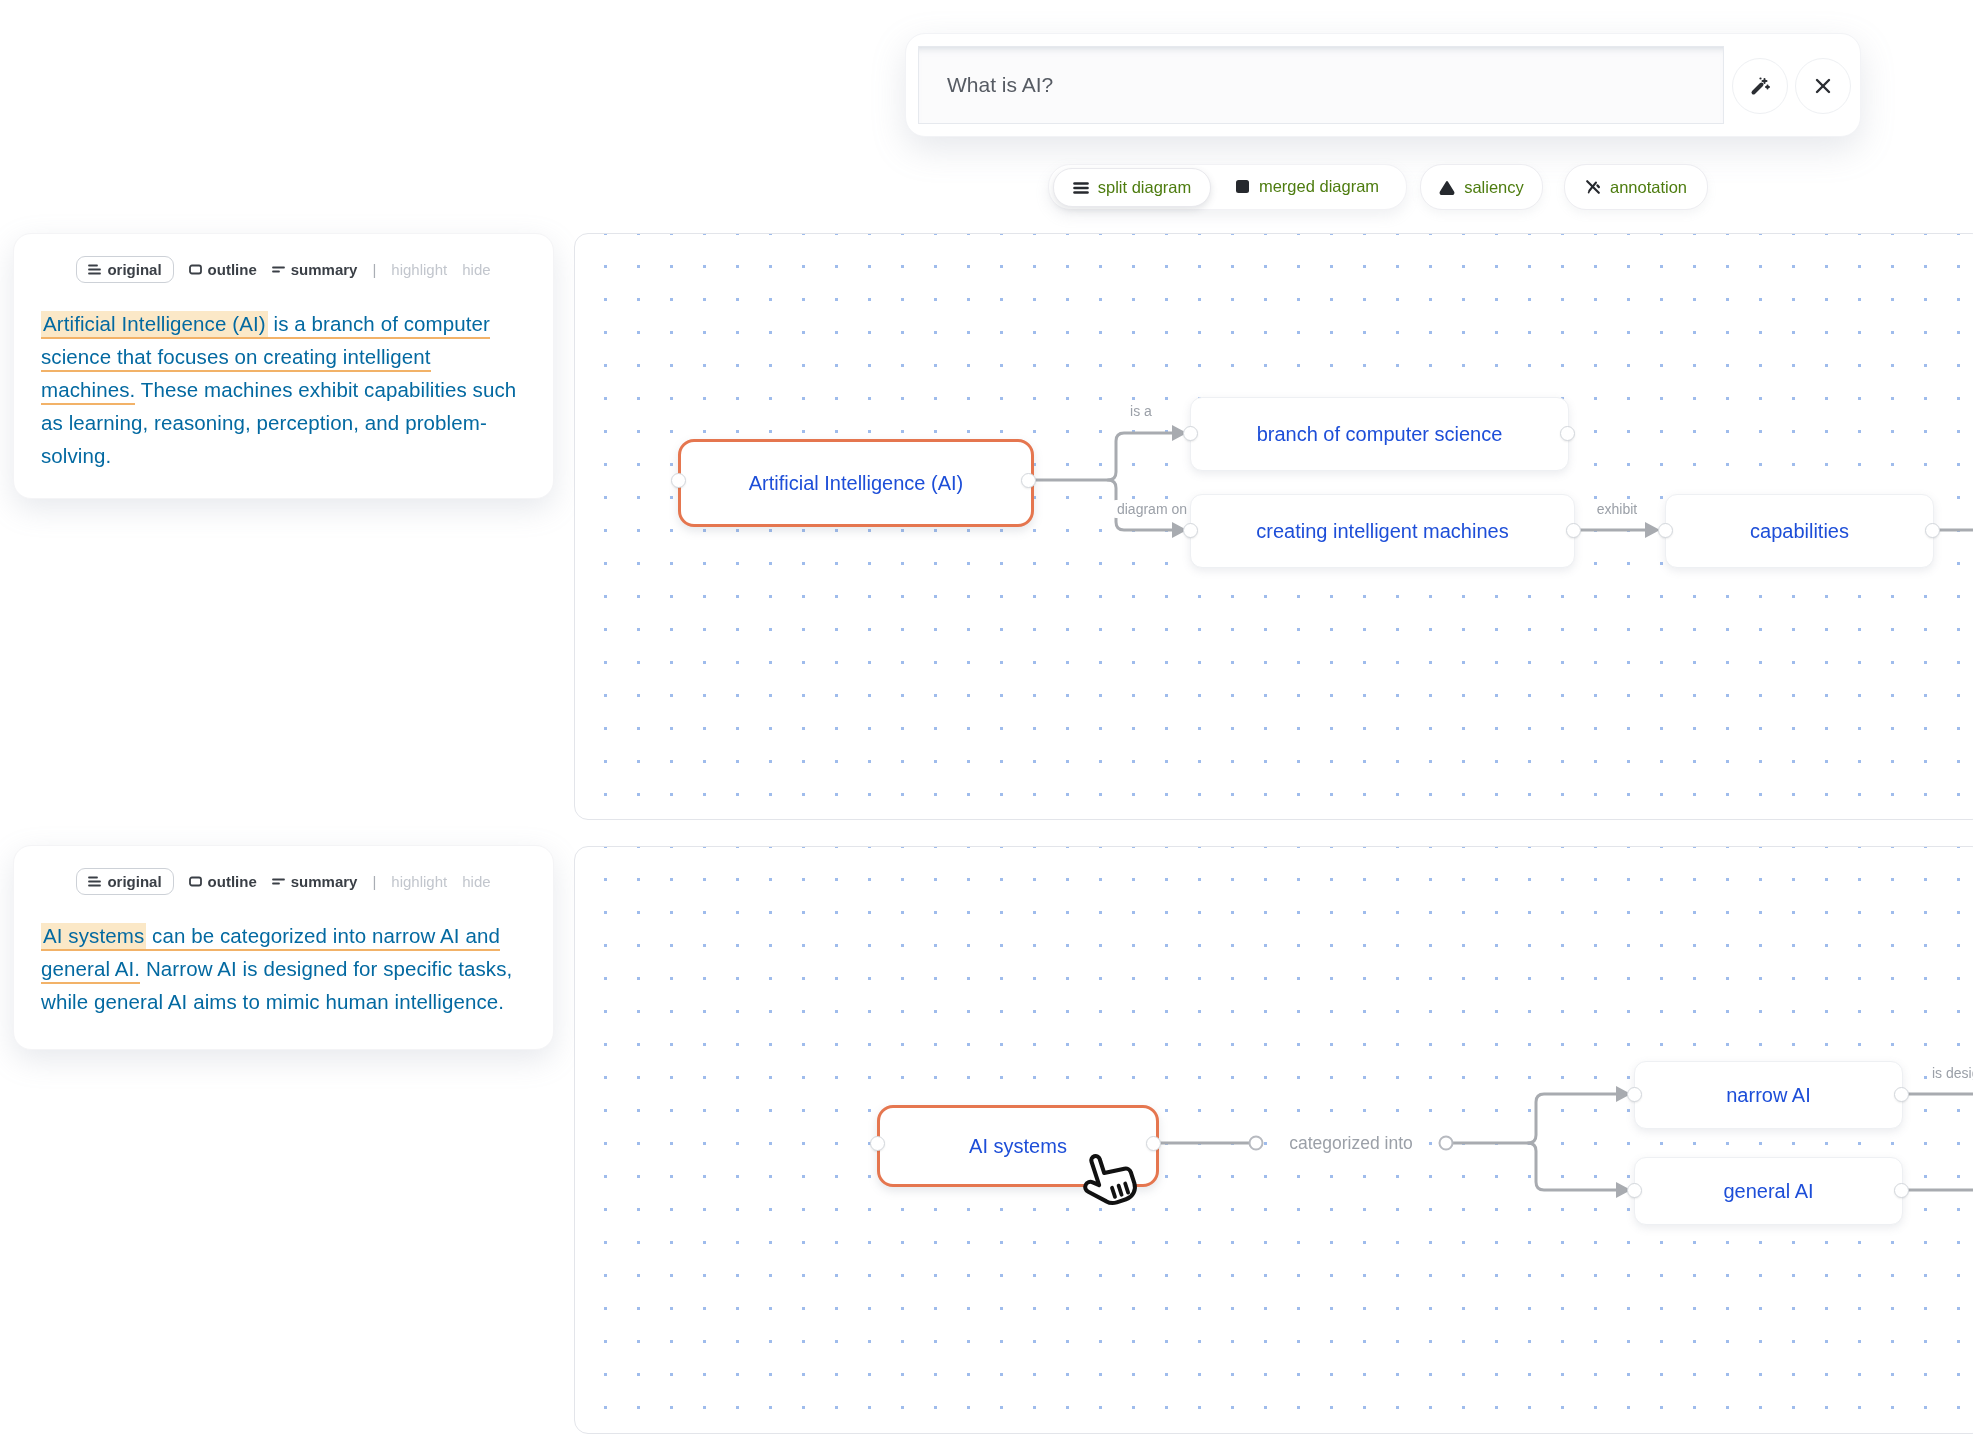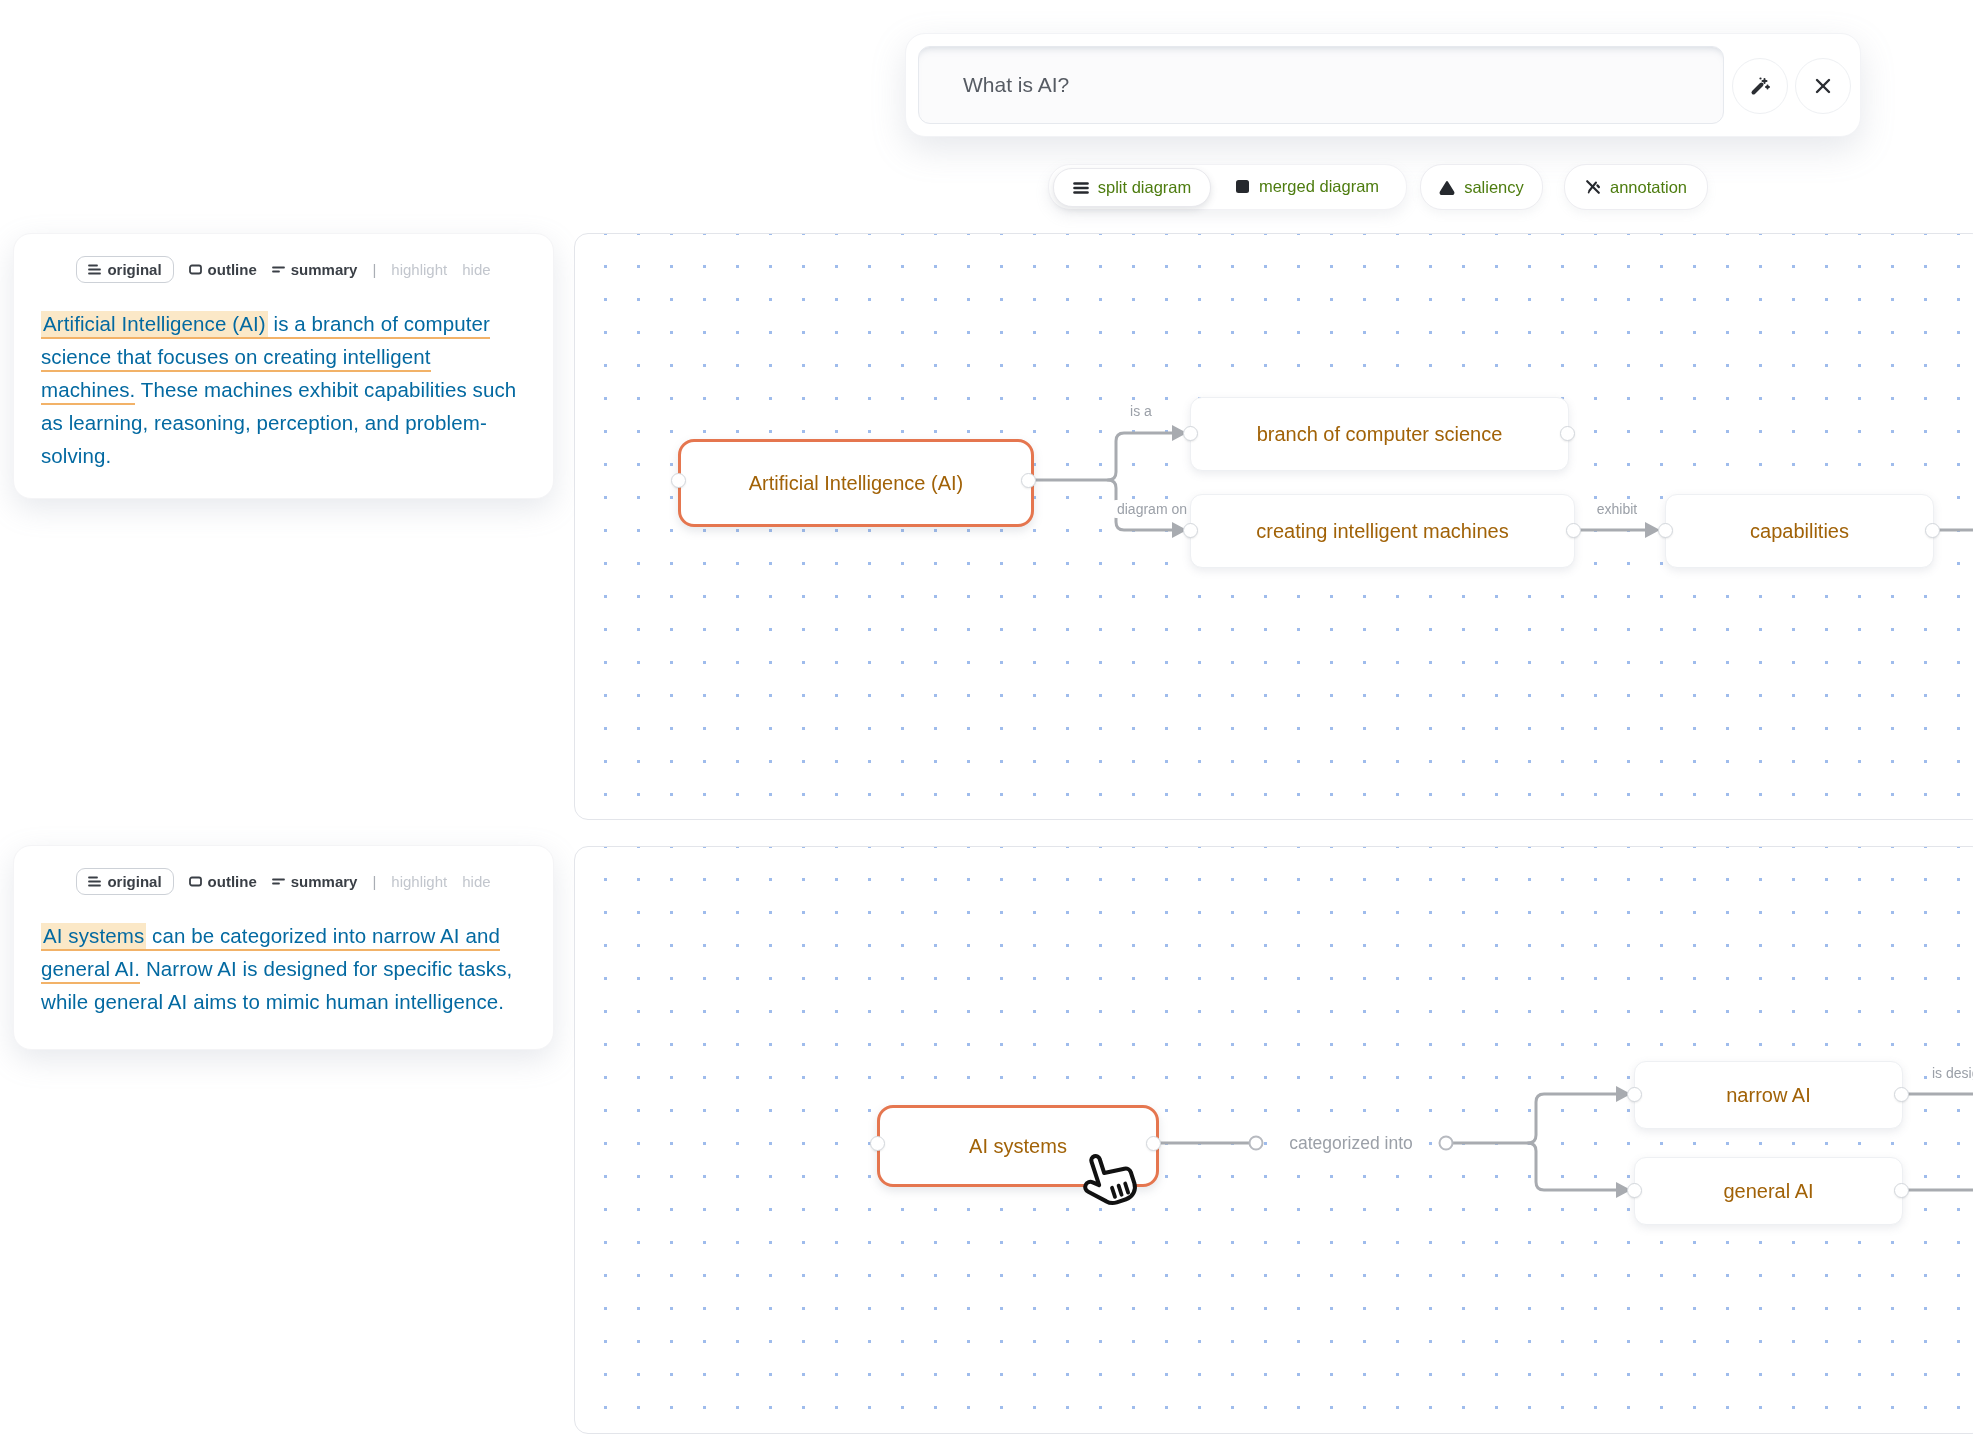--- a/index.html
+++ b/index.html
@@ -9,24 +9,24 @@
   }
   
   .search-wrap{
     position:absolute;left:905px;top:33px;width:954px;height:102px;
     background:#fff;border-radius:20px;border:1px solid #f2f3f6;
     box-shadow:0 12px 34px rgba(140,150,170,.22);
     display:flex;align-items:center;
   }
   .search-input{
     position:absolute;left:12px;top:12px;width:806px;height:78px;
-    border:1.5px solid #e6e9ee;border-radius:12px;background:#fbfbfc;
+    border:1.5px solid #e6e9ee;border-radius:0;background:#fbfbfc;
     box-shadow:inset 0 7px 9px -7px rgba(110,125,150,.35);
     font-family:"Liberation Sans",sans-serif;font-size:21px;color:#565b63;
-    padding:0 0 0 44px;box-sizing:border-box;outline:none;
+    padding:0 0 0 28px;box-sizing:border-box;outline:none;
   }
   .round-btn{
     position:absolute;top:24px;width:54px;height:54px;border-radius:50%;
     background:#fff;border:1.5px solid #eef0f3;display:flex;align-items:center;justify-content:center;
     cursor:pointer;
   }
   .round-btn.wand{left:826px;}
   .round-btn.close{left:889px;}
   
   .chip-seg{
@@ -74,21 +74,21 @@
     position:absolute;left:574px;width:1410px;background:#fff;
     border:1px solid #e3e5ea;border-radius:14px;overflow:hidden;
     background-image:radial-gradient(circle,#9fbcec 1.7px,transparent 1.8px);
     background-size:33px 33px;background-position:14px 16px;
   }
   .canvas-1{top:233px;height:585px;}
   .canvas-2{top:846px;height:586px;}
   .canvas svg.edges{position:absolute;left:0;top:0;z-index:1;}
   .node{
     position:absolute;z-index:3;background:#fff;display:flex;align-items:center;justify-content:center;
-    font-size:20px;color:#a16207;white-space:nowrap;cursor:grab;
+    font-size:20px;color:#1d4ed8;white-space:nowrap;cursor:grab;
     border:1px solid #eef0f3;border-radius:12px;box-shadow:0 3px 8px rgba(110,120,140,.14);
   }
   .node-hl{border:3px solid #e5764f;border-radius:16px;box-shadow:0 4px 10px rgba(110,120,140,.18);}
   .handle{
     position:absolute;z-index:4;width:13px;height:13px;border-radius:50%;
     background:#fff;border:1.5px solid #d3d7dc;box-shadow:0 1px 2px rgba(0,0,0,.08);
   }
   .edge-label{
     position:absolute;z-index:2;transform:translate(-50%,-50%);
     font-size:14px;font-weight:500;color:#9ba0a8;background:#fff;padding:1px 5px;border-radius:4px;

